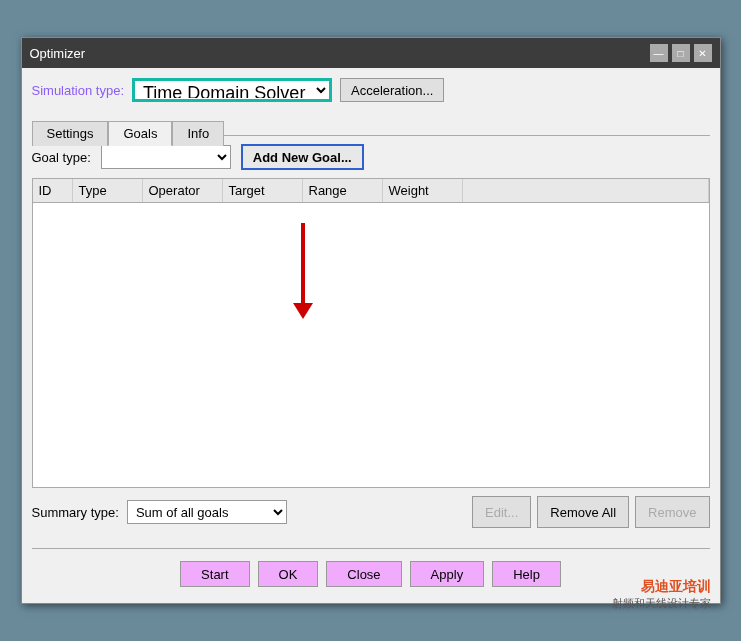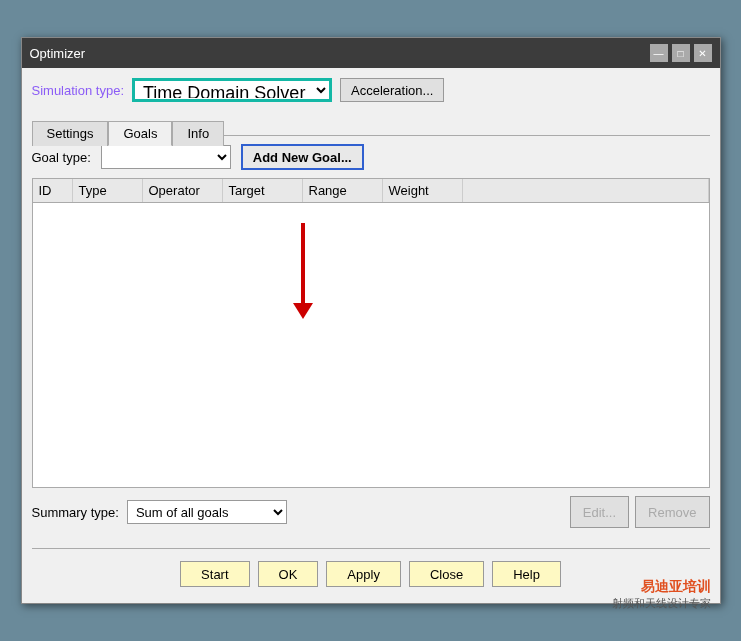--- a/index.html
+++ b/index.html
@@ -203,21 +203,21 @@
     .bottom-buttons {
       display: flex;
       justify-content: center;
       gap: 8px;
       padding: 8px 0 6px 0;
     }
     .bottom-btn {
       height: 26px;
       padding: 0 20px;
       border: 1px solid #999;
-      background: #fef9c3;
+      background: #f0abfc;
       cursor: pointer;
       font-size: 13px;
     }
   </style>
 </head>
 <body>
 
 <div class="window">
 
   <div class="title-bar">
@@ -279,31 +279,32 @@
     </div>
 
     <div class="summary-row">
       <span>Summary type:</span>
       <select class="summary-select">
         <option>Sum of all goals</option>
         <option>Maximum of all goals</option>
       </select>
       <div class="summary-buttons">
         <button class="summary-btn disabled">Edit...</button>
+        <button class="summary-btn">Remove All</button>
         <button class="summary-btn disabled">Remove</button>
       </div>
     </div>
 
     <div class="bottom-divider"></div>
 
     <div class="bottom-buttons">
       <button class="bottom-btn">Start</button>
       <button class="bottom-btn">OK</button>
+      <button class="bottom-btn">Close</button>
       <button class="bottom-btn">Apply</button>
-      <button class="bottom-btn">Close</button>
       <button class="bottom-btn">Help</button>
     </div>
   </div>
 </div>
 
 <div style="position:fixed;bottom:30px;right:30px;text-align:right;pointer-events:none;">
   <div style="color:#e05020;font-weight:bold;font-size:14px;">易迪亚培训</div>
   <div style="color:#555;font-size:11px;">射频和天线设计专家</div>
 </div>
 

